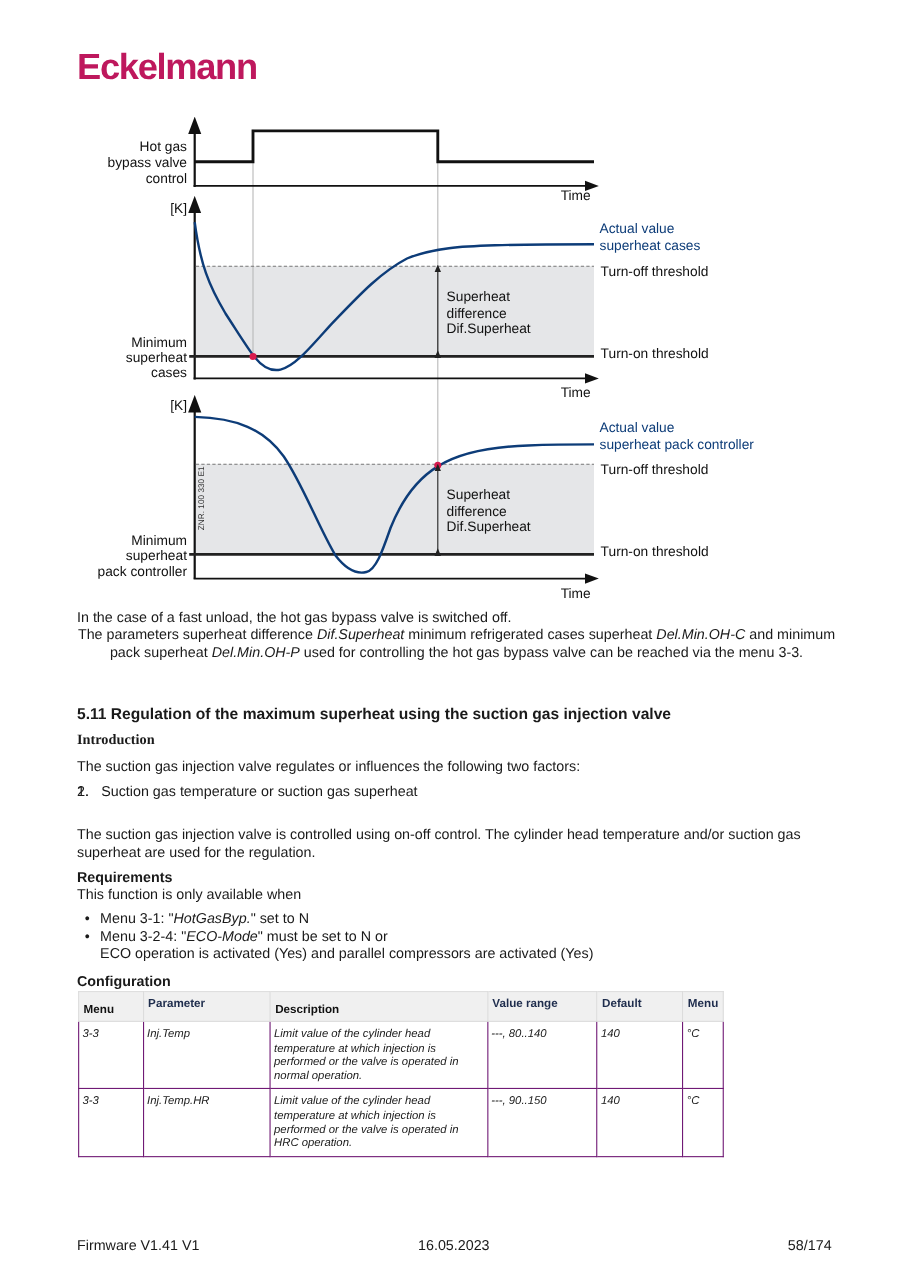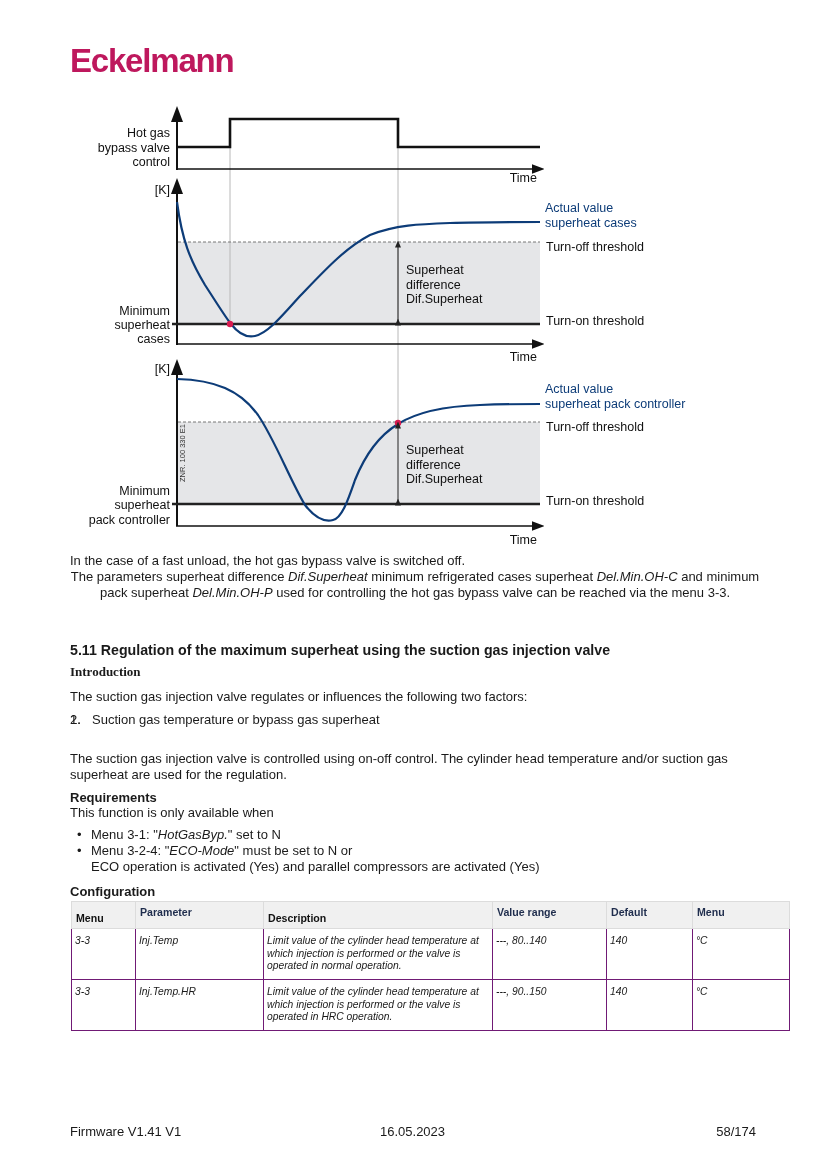--- a/index.html
+++ b/index.html
@@ -8,21 +8,21 @@
   #diagram { position:absolute; left:0; top:0; }
   .t { position:absolute; left:70px; font-size:13px; line-height:15.8px; width:690px; }
   .h2 { position:absolute; left:70px; top:642px; font-size:14.2px; font-weight:bold; }
   .h3 { position:absolute; left:70px; font-size:13px; font-weight:bold; }
   .ol { position:absolute; left:70px; font-size:13px; line-height:17px; }
   .ol div { position:relative; padding-left:22px; }
   .ol .n { position:absolute; left:0; }
   .ul { position:absolute; left:77px; font-size:13px; line-height:16px; }
   .ul .li { position:relative; padding-left:14px; }
   .ul .b { position:absolute; left:0; }
-  table.cfg { position:absolute; left:71px; top:901px; width:719px; border-collapse:collapse; font-size:10.3px; }
+  table.cfg { position:absolute; left:71px; top:901px; width:587px; border-collapse:collapse; font-size:10.3px; }
   table.cfg th { background:#f0f0f0; color:#1f2d4d; text-align:left; font-weight:bold; font-size:10.6px; padding:4px 4px; border:1px solid #dcdcdc; height:18px; vertical-align:top; }
   table.cfg th.menu { color:#111; vertical-align:bottom; }
   table.cfg td { border:1px solid #701a75; padding:6px 3px 4px 3px; vertical-align:top; line-height:12.6px; height:40px;font-style:italic; }
   .footer { position:absolute; top:1124px; font-size:13px; }
   em { font-style:italic; }
 </style>
 </head>
 <body>
 
 <div class="logo">Eckelmann</div>
@@ -95,21 +95,21 @@
 
 <div class="t" style="top:553px;">In the case of a fast unload, the hot gas bypass valve is switched off.</div>
 <div class="t" style="top:569px;text-align:center;"><span>The parameters superheat difference </span><em>Dif.Superheat</em><span> minimum refrigerated cases superheat </span><em>Del.Min.OH-C</em><span> and minimum pack superheat </span><em>Del.Min.OH-P</em><span> used for controlling the hot gas bypass valve can be reached via the menu 3-3.</span></div>
 
 <div class="h2">5.11  Regulation of the maximum superheat using the suction gas injection valve</div>
 
 <div class="h3" style="top:664px;font-family:Liberation Serif, serif;">Introduction</div>
 <div class="t" style="top:689px;">The suction gas injection valve regulates or influences the following two factors:</div>
 <div class="ol" style="top:711px;">
   <div><span class="n">1.</span></div>
-  <div><span class="n">2.</span><span>Suction gas temperature or bypass gas superheat</span></div>
+  <div><span class="n">2.</span><span>Suction gas temperature or suction gas superheat</span></div>
 </div>
 <div class="t" style="top:751px;">The suction gas injection valve is controlled using on-off control. The cylinder head temperature and/or suction gas superheat are used for the regulation.</div>
 
 <div class="h3" style="top:790px;">Requirements</div>
 <div class="t" style="top:805px;">This function is only available when</div>
 <div class="ul" style="top:827px;">
   <div class="li"><span class="b">•</span><span>Menu 3-1: "</span><em>HotGasByp.</em><span>" set to N</span></div>
   <div class="li"><span class="b">•</span><span>Menu 3-2-4: "</span><em>ECO-Mode</em><span>" must be set to N or</span><br><span>ECO operation is activated (Yes) and parallel compressors are activated (Yes)</span></div>
 </div>
 

